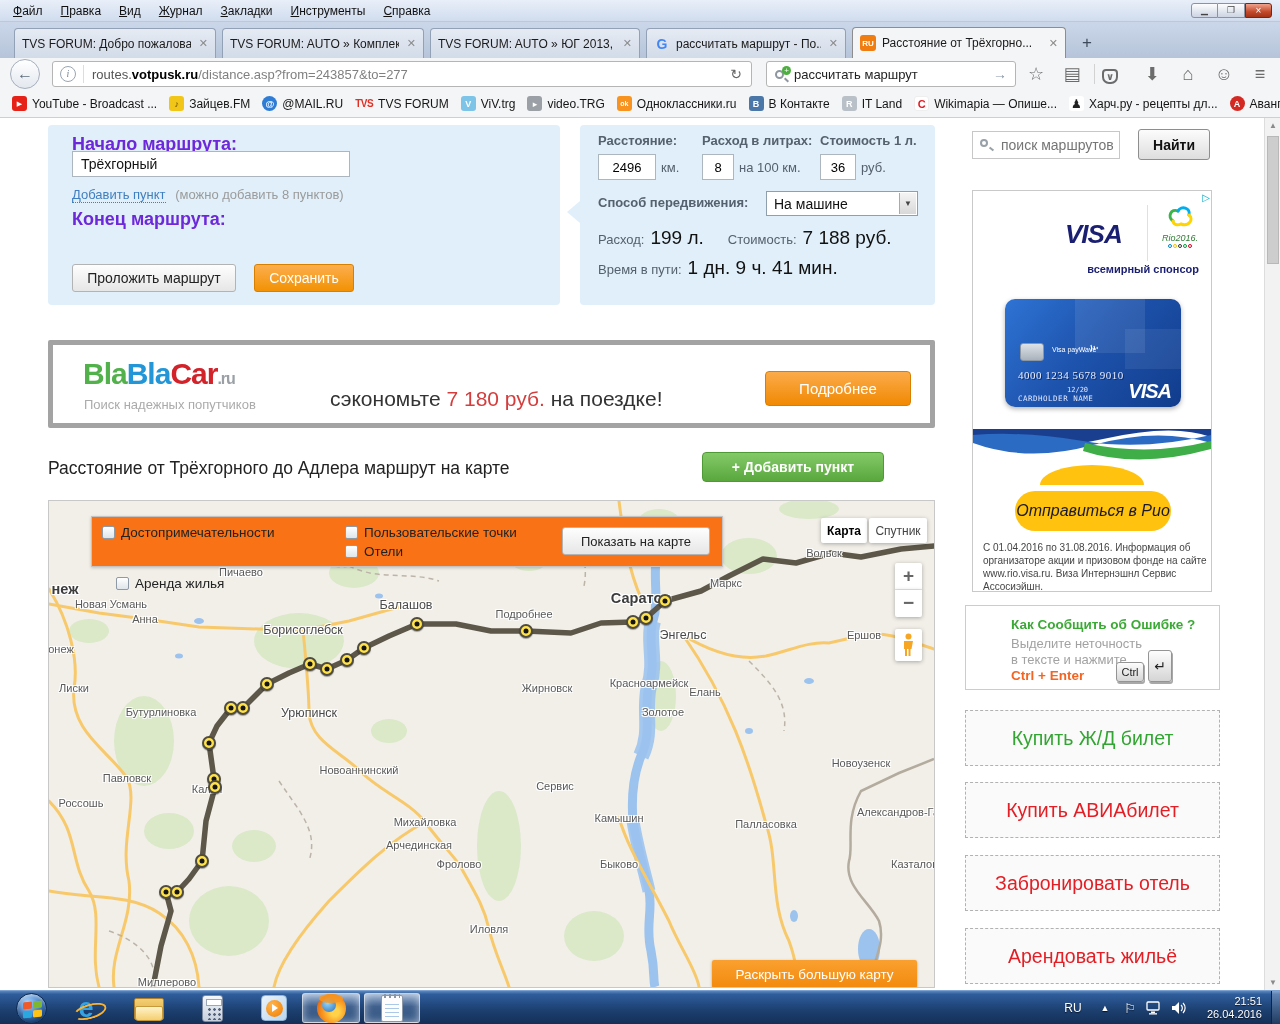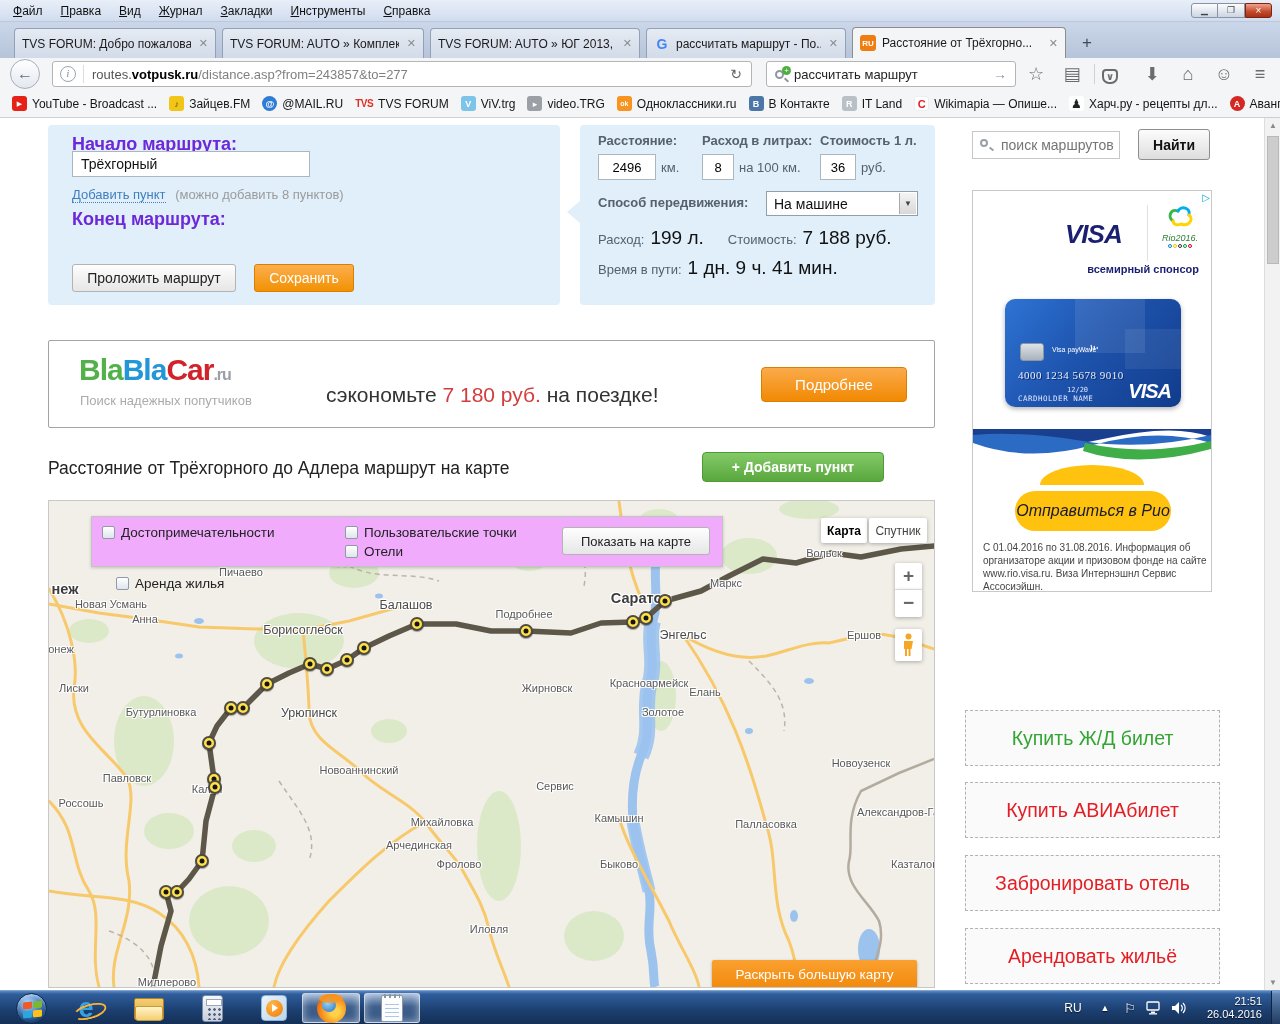--- a/index.html
+++ b/index.html
@@ -82,42 +82,42 @@
 .icol .row{display:flex;align-items:center;gap:5px;margin-top:6px;font-size:13px;color:#55616e}
 .icol input{height:26px;border:1px solid #abb6bf;text-align:center;font-size:13px;font-family:inherit}
 #mode-row{position:absolute;left:18px;top:70px;display:flex;align-items:center;font-size:13px;color:#55616e;font-weight:bold}
 #mode-select{position:absolute;left:168px;top:-4px;width:152px;height:25px;background:#fff;border:1px solid #8fa0ad;display:flex;align-items:center;padding-left:7px;font-size:14px;font-weight:normal;color:#111}
 #mode-arrow{position:absolute;right:1px;top:1px;width:17px;height:21px;background:linear-gradient(#f4f4f4,#d8d8d8);border-left:1px solid #aaa;font-size:8px;color:#444;text-align:center;line-height:21px}
 .res-row{position:absolute;left:18px;display:flex;align-items:baseline;gap:6px}
 .res-row .lbl{font-size:13px;color:#55616e}
 .res-row .val{font-size:19px;color:#111}
 .res-gap{width:12px}
 
-#blabla{position:absolute;left:48px;top:222px;width:887px;height:88px;background:#fff;border:1px solid #a3a3a3;border-radius:2px}
+#blabla{position:absolute;left:48px;top:222px;width:887px;height:88px;background:#fff;border:5px solid #a3a3a3;border-radius:2px}
 #bb-logo{position:absolute;left:30px;top:12px;font-size:30px;font-weight:bold;letter-spacing:-1px}
 #bb-logo .g{color:#52b14a}#bb-logo .b{color:#2396d8}#bb-logo .r{color:#d2232a}
 #bb-logo .ru{color:#9aa0a6;font-size:16px}
 #bb-tagline{position:absolute;left:31px;top:52px;font-size:13px;color:#ababab}
 #bb-line1{position:absolute;left:277px;top:13px;font-size:21px;color:#333}
 #bb-line2{position:absolute;left:277px;top:42px;font-size:21px;color:#333}
 #bb-line2 .price{color:#d43d3d}
 #bb-btn{position:absolute;left:712px;top:26px;width:146px;height:35px;font-size:15px;border-radius:4px;background:linear-gradient(#fbab4b,#f18903);border:1px solid #d97f00;color:#fff}
 
 #map-heading{position:absolute;left:48px;top:340px;font-size:17.5px;color:#222;font-weight:normal}
 #btn-addpoint{position:absolute;left:702px;top:334px;width:182px;height:30px;background:linear-gradient(#83ca67,#5aa73e);border:1px solid #4e9a35;border-radius:4px;color:#fff;font-weight:bold;font-size:14px}
 
 
 #map{position:absolute;left:48px;top:382px;width:887px;height:488px;border:1px solid #c8c8c8;background:#f2efe9;overflow:hidden}
 .city{position:absolute;transform:translate(-50%,-50%);font-size:11px;color:#595959;white-space:nowrap;
  text-shadow:-1px -1px 0 #fff,1px -1px 0 #fff,-1px 1px 0 #fff,1px 1px 0 #fff,0 0 2px #fff}
 .city.b{font-size:12.5px;color:#4a4a4a}
 .city.big{font-size:14.5px;color:#3c3c3c;font-weight:bold}
 .waypoint{position:absolute;width:14px;height:14px;border-radius:50%;background:#ffe24a;border:2px solid #4f4b3f;transform:translate(-50%,-50%);box-shadow:0 1px 1px rgba(0,0,0,.35)}
 .waypoint::after{content:"";position:absolute;left:50%;top:50%;width:5px;height:5px;border-radius:50%;background:#151515;transform:translate(-50%,-50%)}
-#map-overlay{position:absolute;left:42px;top:15px;width:632px;height:51px;background:#f0abfc;border:1px solid #c3c3c3;box-shadow:0 1px 3px rgba(0,0,0,.2)}
+#map-overlay{position:absolute;left:42px;top:15px;width:632px;height:51px;background:#f97316;border:1px solid #c3c3c3;box-shadow:0 1px 3px rgba(0,0,0,.2)}
 .cb-item{position:absolute;display:flex;align-items:center;gap:6px;font-size:13.5px;color:#222}
 .cb{width:13px;height:13px;border:1px solid #8e9aa5;background:linear-gradient(#fff,#dfe5ea);border-radius:2px}
 #btn-show{position:absolute;left:470px;top:10px;width:148px;height:28px}
 .mtbtn{position:absolute;top:17px;height:25px;background:#fff;box-shadow:0 1px 4px rgba(0,0,0,.3);font-size:12px;display:flex;align-items:center;justify-content:center;border-radius:2px}
 #mt-map{left:772px;width:46px;font-weight:bold;color:#000}
 #mt-sat{left:820px;width:58px;color:#444}
 .zbtn{position:absolute;left:846px;width:27px;height:27px;background:#fff;box-shadow:0 1px 4px rgba(0,0,0,.3);font-size:19px;color:#666;text-align:center;line-height:26px;font-weight:bold}
 #zoom-in{top:62px;border-radius:2px 2px 0 0;border-bottom:1px solid #e6e6e6}
 #zoom-out{top:89px;border-radius:0 0 2px 2px}
 #pegman{position:absolute;left:846px;top:128px;width:27px;height:32px;background:#fff;box-shadow:0 1px 4px rgba(0,0,0,.3);border-radius:2px;display:flex;align-items:center;justify-content:center}
@@ -320,21 +320,21 @@
     <span class="bm">
       <span class="bm-ic avangard">А</span>
       <span>Авангард</span>
     </span>
   </div>
 
 <div id="page">
 
   <div id="form-panel" class="panel-blue">
     <div class="f-label" style="left:24px;top:9px">Начало маршрута:</div>
-    <input class="f-input" style="left: 24px; top: 26px; width: 238px;" value="Трёхгорный">
+    <input class="f-input" style="left: 24px; top: 26px; width: 278px;" value="Трёхгорный">
     <div id="add-row">
       <span id="add-link">Добавить пункт</span>
       <span id="add-hint">(можно добавить 8 пунктов)</span>
     </div>
     <div class="f-label" style="left:24px;top:84px">Конец маршрута:</div>
     <button id="btn-build" class="btn-gray">Проложить маршрут</button>
     <button id="btn-save" class="btn-orange">Сохранить</button>
   </div>
 
   <div id="info-panel" class="panel-blue">
@@ -469,21 +469,21 @@
         <span class="city " style="left: 112px; top: 211px;">Бутурлиновка</span>
         <span class="city b" style="left: 260px; top: 212px;">Урюпинск</span>
         <span class="city " style="left: 498px; top: 187px;">Жирновск</span>
         <span class="city " style="left: 600px; top: 182px;">Красноармейск</span>
         <span class="city " style="left: 614px; top: 211px;">Золотое</span>
         <span class="city " style="left: 310px; top: 269px;">Новоаннинский</span>
         <span class="city " style="left: 78px; top: 277px;">Павловск</span>
         <span class="city " style="left: 158px; top: 288px;">Калач</span>
         <span class="city " style="left: 32px; top: 302px;">Россошь</span>
         <span class="city " style="left: 506px; top: 285px;">Сервис</span>
-        <span class="city " style="left: 376px; top: 321px; margin-left: 17px;">Михайловка</span>
+        <span class="city " style="left: 376px; top: 321px;">Михайловка</span>
         <span class="city " style="left: 370px; top: 344px;">Арчединская</span>
         <span class="city " style="left: 410px; top: 363px;">Фролово</span>
         <span class="city " style="left: 570px; top: 317px;">Камышин</span>
         <span class="city " style="left: 717px; top: 323px;">Палласовка</span>
         <span class="city " style="left: 849px; top: 311px;">Александров-Га</span>
         <span class="city " style="left: 570px; top: 363px;">Быково</span>
         <span class="city " style="left: 868px; top: 363px;">Казталовк</span>
         <span class="city " style="left: 812px; top: 262px;">Новоузенск</span>
         <span class="city " style="left: 440px; top: 428px;">Иловля</span>
         <span class="city " style="left: 118px; top: 481px;">Миллерово</span>
@@ -582,20 +582,28 @@
       <svg id="waves" width="238" height="56" viewBox="0 0 238 56">
         <path d="M0,6 Q60,26 130,10 T238,8 L238,0 L0,0 Z" fill="#1b3f8f"></path>
         <path d="M0,14 Q55,34 120,16 T238,14 L238,6 Q170,22 110,12 T0,6 Z" fill="#2b6bc4"></path>
         <path d="M110,22 Q165,40 238,20 L238,12 Q175,28 112,14 Z" fill="#3fae49"></path>
         <ellipse cx="119" cy="56" rx="52" ry="20" fill="#ffc20e"></ellipse>
       </svg>
       <button id="visa-cta">Отправиться в Рио</button>
       <div id="visa-legal">С 01.04.2016 по 31.08.2016. Информация об организаторе акции и призовом фонде на сайте www.rio.visa.ru. Виза Интернэшнл Сервис Ассосиэйшн.</div>
     </div>
 
+    <div id="error-box">
+      <div id="eb-title">Как Сообщить об Ошибке ?</div>
+      <div class="eb-line" style="top:30px">Выделите неточность</div>
+      <div class="eb-line" style="top:46px">в тексте и нажмите</div>
+      <div id="eb-shortcut">Ctrl + Enter</div>
+      <div id="key-ctrl" class="key">Ctrl</div>
+      <div id="key-enter" class="key">↵</div>
+    </div>
     <div>
         <div class="sb-link green" style="top: 582px;">Купить Ж/Д билет</div>
         <div class="sb-link red" style="top: 654px;">Купить АВИАбилет</div>
         <div class="sb-link red" style="top: 727px;">Забронировать отель</div>
         <div class="sb-link red" style="top: 800px;">Арендовать жильё</div>
       </div>
   </div>
 </div>
 
 <div id="scrollbar">

